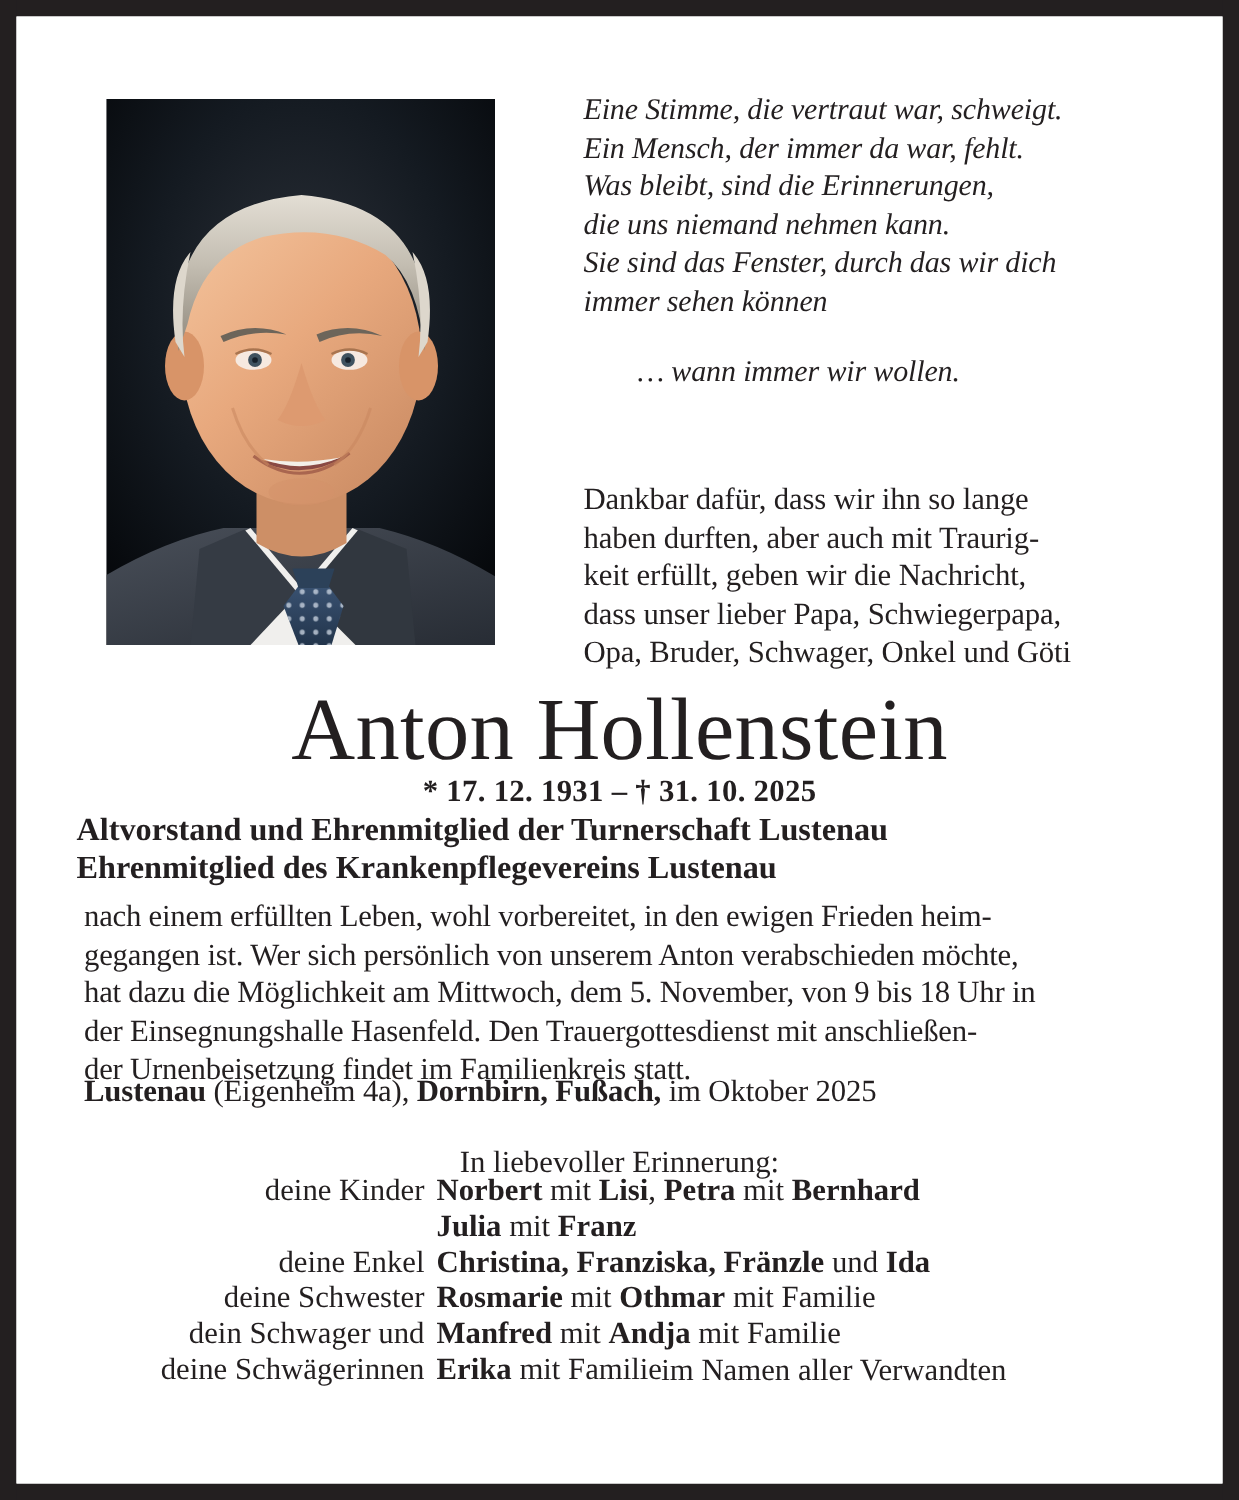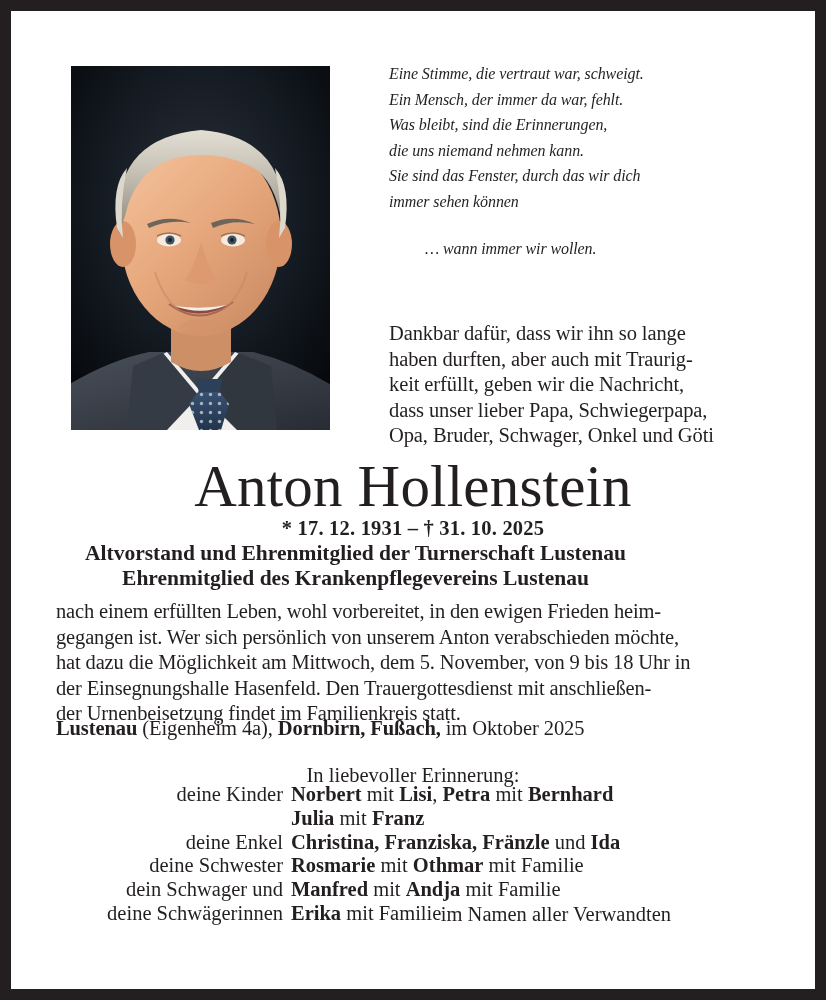--- a/index.html
+++ b/index.html
@@ -60,21 +60,21 @@
     background: #0a0d12;
   }
   .photo-canvas { position: absolute; inset: 0; }
 
   .poem {
     position: absolute;
     left: 378px;
     top: 50px;
     width: 400px;
     font-style: italic;
-    font-size: 16px;
+    font-size: 20px;
     line-height: 25.5px;
     letter-spacing: -0.1px;
   }
   .poem .stanza2 { margin-top: 22px; margin-left: 36px; }
 
   .thanks {
     position: absolute;
     left: 378px;
     top: 310px;
     width: 392px;
@@ -108,24 +108,24 @@
     line-height: 24px;
     font-weight: 700;
     letter-spacing: 0.2px;
   }
 
   .honours {
     position: absolute;
     left: 0;
     top: 530px;
     width: 689px;
-    text-align: center;
     font-size: 21.5px;
     line-height: 24.5px;
     font-weight: 700;
+    padding-left: 40px;
   }
   .honours > span { display: block; }
 
   
   .body-text {
     position: absolute;
     left: 45px;
     top: 588px;
     width: 716px;
     font-size: 20.5px;

